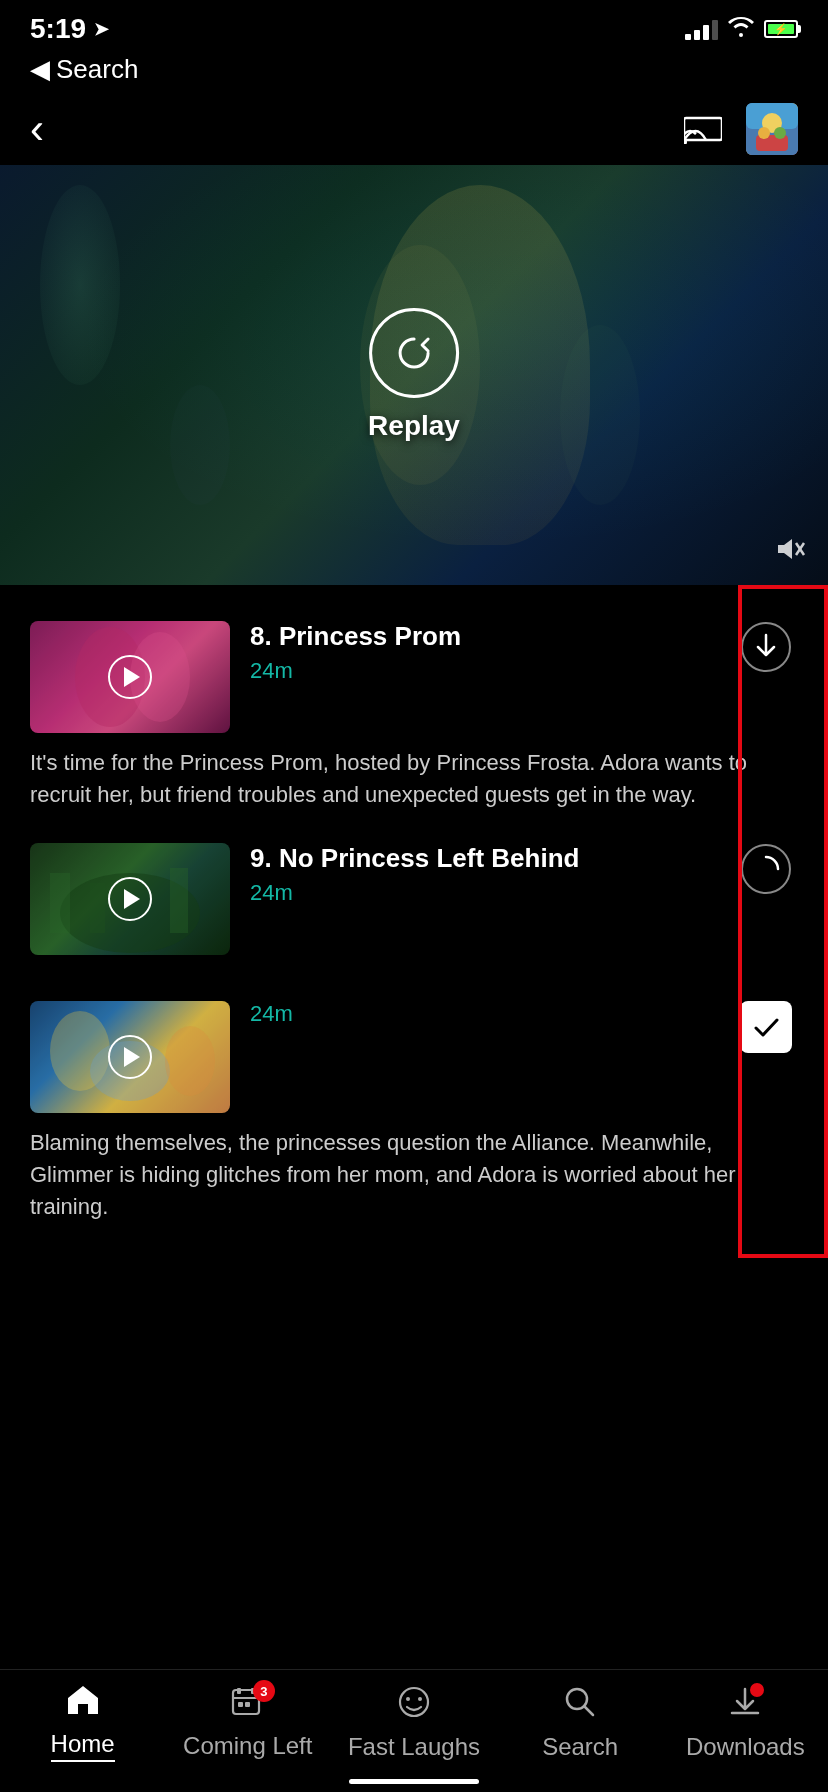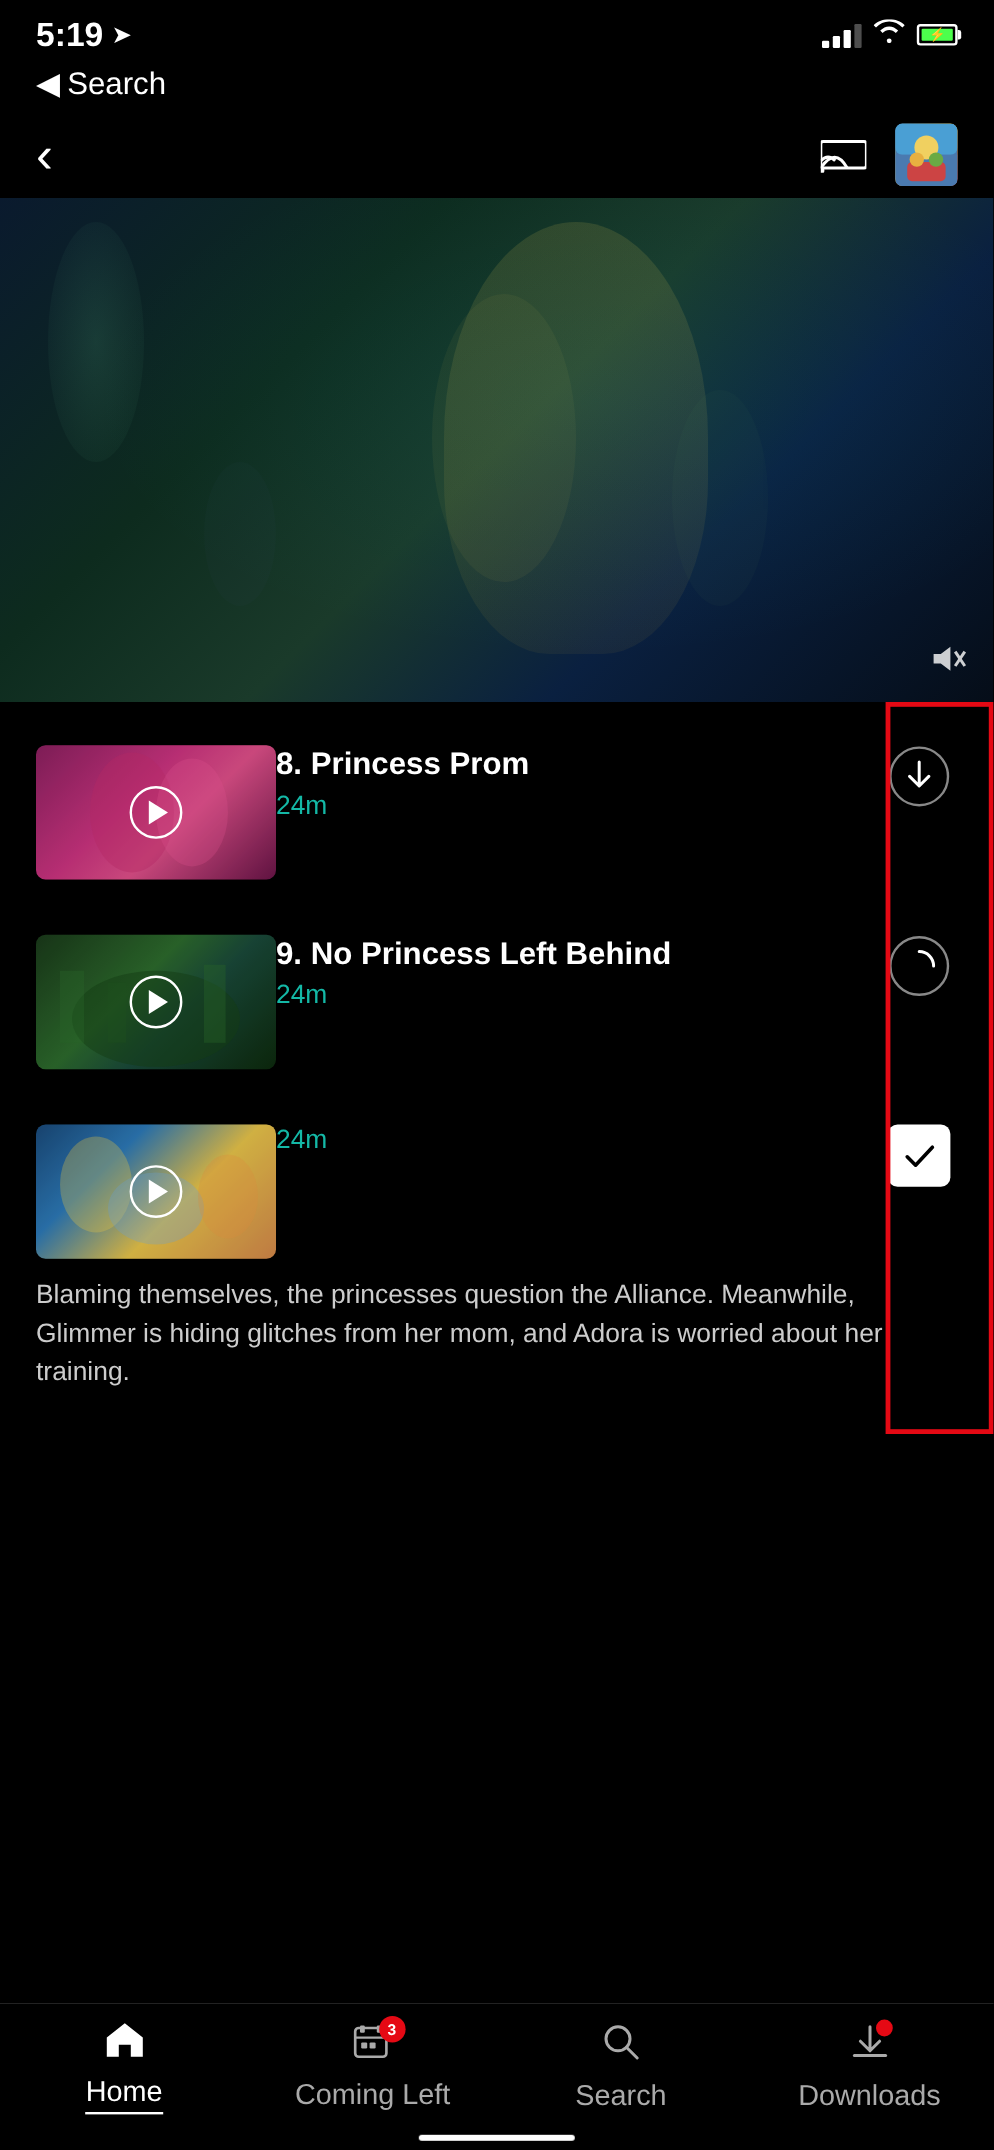--- a/index.html
+++ b/index.html
@@ -215,20 +215,21 @@
     .episodes-list {
       padding: 20px 0;
     }
     .episode-item {
       padding: 16px 30px;
       position: relative;
     }
     .episode-top {
       display: flex;
       align-items: flex-start;
+      gap: 20px;
       margin-bottom: 14px;
     }
     .episode-thumb {
       width: 200px;
       min-width: 200px;
       height: 112px;
       border-radius: 8px;
       overflow: hidden;
       position: relative;
     }
@@ -452,20 +453,29 @@
 <div class="video-container">
   <div class="video-bg">
     <div class="character-glow"></div>
 
     <svg width="828" height="420" viewBox="0 0 828 420" style="position:absolute;top:0;left:0;opacity:0.3;">
       <ellipse cx="420" cy="200" rx="60" ry="120" fill="rgba(220,190,80,0.2)"></ellipse>
       <ellipse cx="600" cy="250" rx="40" ry="90" fill="rgba(100,150,80,0.15)"></ellipse>
       <ellipse cx="200" cy="280" rx="30" ry="60" fill="rgba(80,100,150,0.12)"></ellipse>
     </svg>
   </div>
+  <div class="replay-overlay">
+    <div class="replay-circle">
+      <svg class="replay-icon-svg" viewBox="0 0 44 44" fill="none">
+        <path d="M22 8C14.3 8 8 14.3 8 22s6.3 14 14 14 14-6.3 14-14" stroke="white" stroke-width="3" stroke-linecap="round"></path>
+        <path d="M36 8 L30 14 L36 20" stroke="white" stroke-width="3" stroke-linecap="round" stroke-linejoin="round" fill="none"></path>
+      </svg>
+    </div>
+    <span class="replay-label">Replay</span>
+  </div>
   <div class="volume-icon">
     <svg width="30" height="24" viewBox="0 0 30 24" fill="white" opacity="0.8">
       <polygon points="2,8 2,16 8,16 16,22 16,2 8,8" fill="white"></polygon>
       <line x1="20" y1="6" x2="28" y2="18" stroke="white" stroke-width="2.5"></line>
       <line x1="28" y1="6" x2="20" y2="18" stroke="white" stroke-width="2.5"></line>
     </svg>
   </div>
 </div>
 
 <div class="episodes-wrapper">
@@ -488,20 +498,21 @@
           <div class="episode-title">8. Princess Prom</div>
           <div class="episode-duration">24m</div>
         </div>
         <div class="download-btn">
           <svg width="52" height="52" viewBox="0 0 52 52" fill="none">
             <circle cx="26" cy="26" r="24" stroke="#888" stroke-width="2"></circle>
             <path d="M26 14 L26 32 M18 26 L26 34 L34 26" stroke="white" stroke-width="2.5" stroke-linecap="round" stroke-linejoin="round"></path>
           </svg>
         </div>
       </div>
+      <div class="episode-desc">It's time for the Princess Prom, hosted by Princess Frosta. Adora wants to recruit her, but friend troubles and unexpected guests get in the way.</div>
     </div>
 
     <div class="episode-item">
       <div class="episode-top">
         <div class="episode-thumb thumb-ep9">
           <svg width="200" height="112" viewBox="0 0 200 112" style="position:absolute;">
             <rect width="200" height="112" fill="rgba(0,0,0,0.1)"></rect>
             <ellipse cx="100" cy="70" rx="70" ry="40" fill="rgba(20,60,20,0.5)"></ellipse>
             <rect x="20" y="30" width="20" height="60" fill="rgba(40,100,40,0.4)"></rect>
             <rect x="60" y="40" width="15" height="50" fill="rgba(30,80,30,0.4)"></rect>
@@ -574,20 +585,31 @@
         <rect x="20" y="2" width="4" height="6" rx="1" fill="#aaa"></rect>
         <line x1="2" y1="12" x2="28" y2="12" stroke="#aaa" stroke-width="2"></line>
         <rect x="7" y="16" width="5" height="5" rx="1" fill="#aaa"></rect>
         <rect x="14" y="16" width="5" height="5" rx="1" fill="#aaa"></rect>
       </svg>
       <span class="nav-badge">3</span>
     </div>
     <span class="nav-label">Coming Left</span>
   </div>
 
+  <div class="nav-item">
+    <div class="nav-icon">
+      <svg width="34" height="34" viewBox="0 0 34 34" fill="none">
+        <circle cx="17" cy="17" r="14" stroke="#aaa" stroke-width="2.2"></circle>
+        <circle cx="11" cy="14" r="2" fill="#aaa"></circle>
+        <circle cx="23" cy="14" r="2" fill="#aaa"></circle>
+        <path d="M10 22 Q17 28 24 22" stroke="#aaa" stroke-width="2.2" stroke-linecap="round" fill="none"></path>
+      </svg>
+    </div>
+    <span class="nav-label">Fast Laughs</span>
+  </div>
 
   <div class="nav-item">
     <div class="nav-icon">
       <svg width="34" height="34" viewBox="0 0 34 34" fill="none">
         <circle cx="14" cy="14" r="10" stroke="#aaa" stroke-width="2.5"></circle>
         <line x1="21" y1="21" x2="30" y2="30" stroke="#aaa" stroke-width="2.5" stroke-linecap="round"></line>
       </svg>
     </div>
     <span class="nav-label">Search</span>
   </div>

